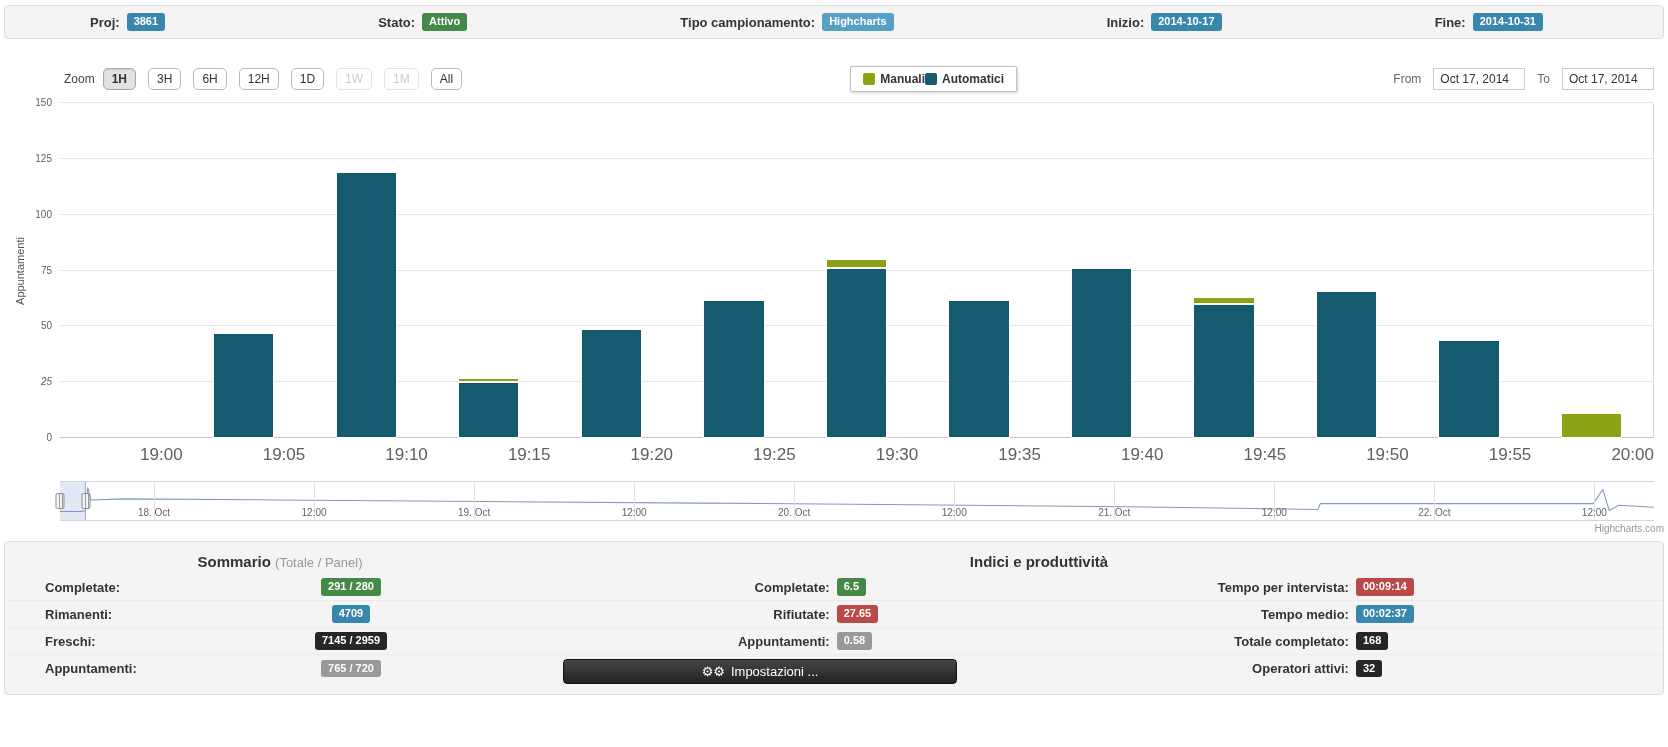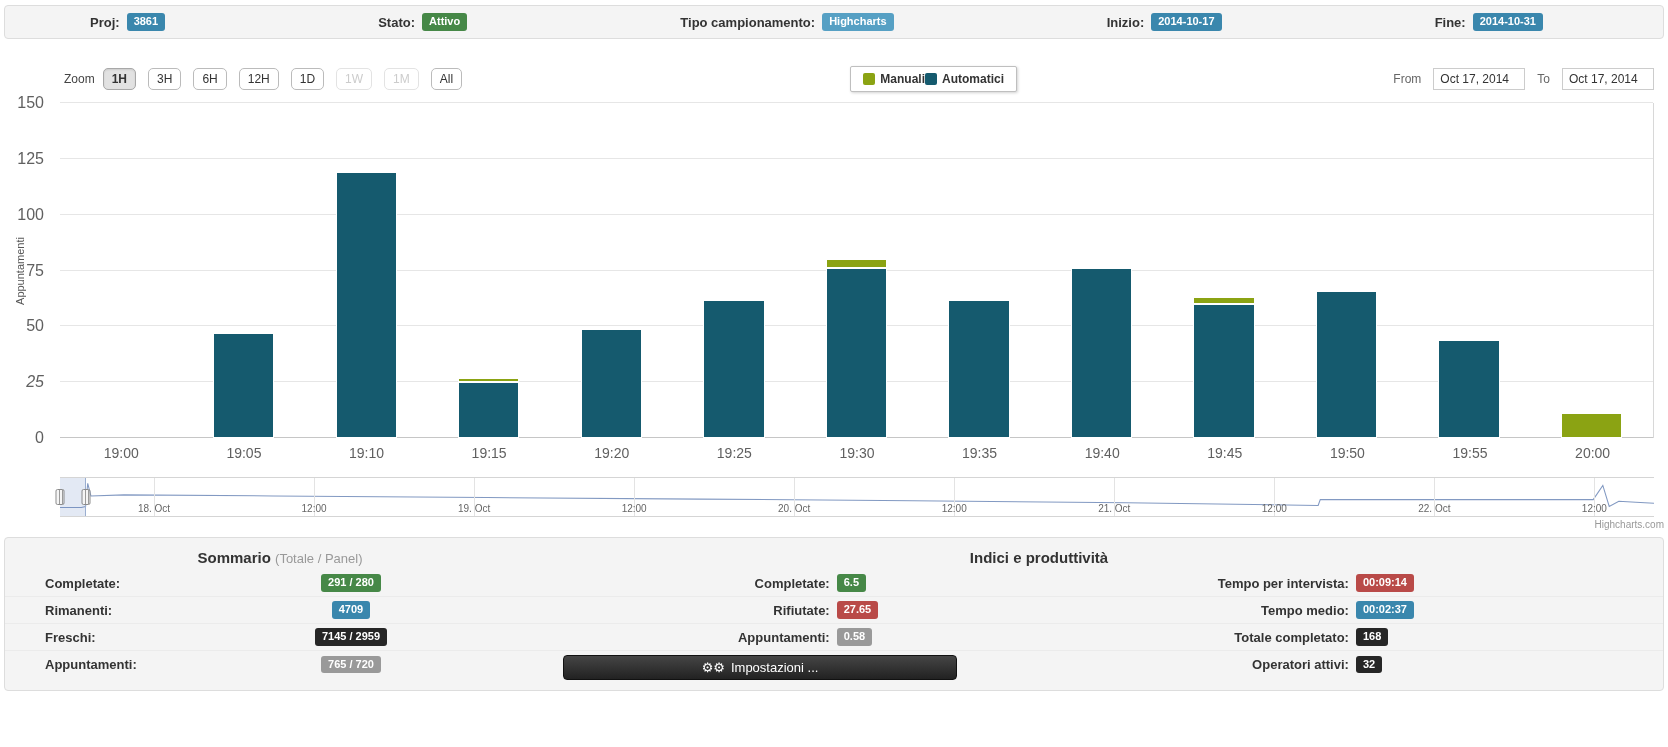--- a/index.html
+++ b/index.html
@@ -45,34 +45,34 @@
   .date-input {
     width:92px; height:22px; border:1px solid #ccc; font-size:12px; color:#333;
     padding:2px 6px; font-family:"Liberation Sans", sans-serif; background:#fff;
   }
   
   .plot-wrap { position:relative; margin:10px 14px 0 60px; height:335px; }
   #plot { position:relative; width:100%; height:100%; border-right:1px solid #d8d8d8; }
   .gridline { position:absolute; left:0; right:0; height:1px; background:#e6e6e6; }
   .gridline.zero { background:#c6c6c6; }
   .ytick {
-    position:absolute; right:100%; margin-right:16px; transform:translateY(50%);
-    font-size:16px; color:#606060; line-height:1;
+    position:absolute; right:100%; margin-right:8px; transform:translateY(50%);
+    font-size:10px; color:#606060; line-height:1;
   }
   #bars { position:absolute; left:0; right:0; top:0; bottom:0; display:flex; align-items:flex-end; z-index:1; }
   .bar-slot { flex:1; height:100%; display:flex; align-items:flex-end; justify-content:center; }
   .bar { width:50%; height:100%; display:flex; flex-direction:column-reverse; justify-content:flex-start; }
   .seg { width:100%; border:1px solid #fff; flex:0 0 auto; }
   .y-title {
     position:absolute; left:-85px; top:50%; width:90px; text-align:center;
     transform:translateY(-50%) rotate(-90deg);
     font-size:11px; color:#555;
   }
   .xlabels { display:flex; margin:0 14px 0 60px; padding-top:7px; }
-  .xlabel { flex:1; text-align:center; font-size:14px; color:#606060; }
+  .xlabel { flex:1; text-align:right; font-size:17px; color:#606060; }
   
   #navigator {
     position:relative; margin:16px 14px 0 60px; height:40px;
     border-top:1px solid #d5d5d5; border-bottom:1px solid #d5d5d5; background:#fff;
   }
   .nav-vline { position:absolute; top:0; bottom:0; width:1px; background:#e3e3e3; }
   .nav-label { position:absolute; bottom:2px; transform:translateX(-50%); font-size:10px; color:#666; white-space:nowrap; }
   #nav-svg { position:absolute; left:0; top:0; width:100%; height:100%; }
   .nav-selection { position:absolute; left:0; top:0; bottom:0; width:26px; background:rgba(102,133,194,.18); border-right:1px solid #9aaed0; }
   .nav-handle {

